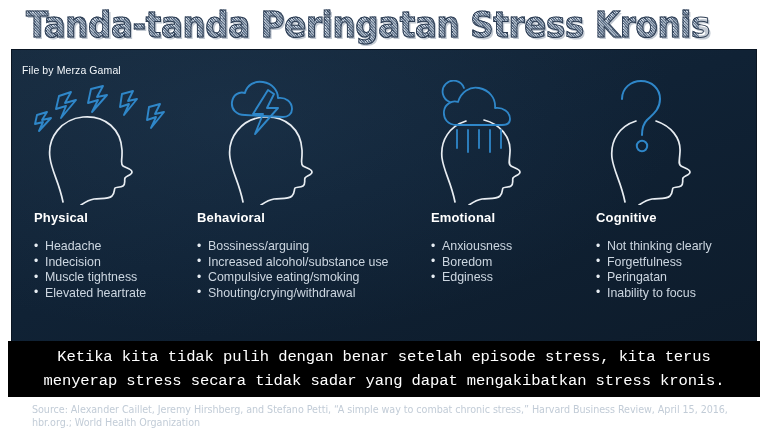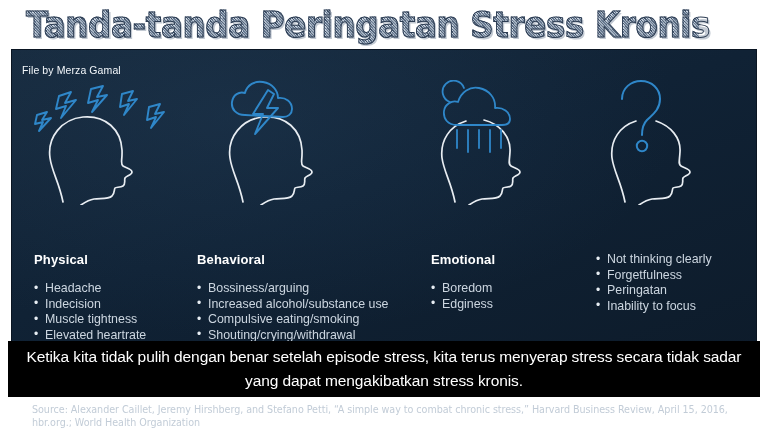--- a/index.html
+++ b/index.html
@@ -89,21 +89,20 @@
     top: 30px;
     width: 170px;
     height: 125px;
   }
   .icon-cell svg { display: block; }
 
   
   .col {
     position: absolute;
     top: 160px;
-    margin-top: 42px;
   }
   .col-title {
     font-size: 13px;
     font-weight: bold;
     color: #ffffff;
     letter-spacing: 0.15px;
     margin: 0 0 14px 0;
   }
   .bullets {
     list-style: none;
@@ -138,21 +137,21 @@
     display: flex;
     align-items: center;
     justify-content: center;
   }
   #caption-text {
     width: 716px;
     text-align: center;
     color: #ffffff;
     font-size: 15.5px;
     line-height: 24px;
-    font-family: Liberation Sans, sans-serif;
+    font-family: Liberation Mono, monospace;
     letter-spacing: -0.1px;
   }
 
   
   #source {
     position: absolute;
     left: 20px;
     top: 353px;
     width: 710px;
     font-size: 9.6px;
@@ -260,26 +259,28 @@
         <li>Bossiness/arguing</li>
         <li>Increased alcohol/substance use</li>
         <li>Compulsive eating/smoking</li>
         <li>Shouting/crying/withdrawal</li>
       </ul>
     </div>
 
     <div class="col" style="left:419px;">
       <div class="col-title">Emotional</div>
       <ul class="bullets">
+        <li>Anxiousness</li>
         <li>Boredom</li>
         <li>Edginess</li>
       </ul>
     </div>
 
     <div class="col" style="left:584px;">
+      <div class="col-title">Cognitive</div>
       <ul class="bullets">
         <li>Not thinking clearly</li>
         <li>Forgetfulness</li>
         <li>Peringatan</li>
         <li>Inability to focus</li>
       </ul>
     </div>
 
     <div id="caption-band">
       <div id="caption-text">Ketika kita tidak pulih dengan benar setelah episode stress, kita terus menyerap stress secara tidak sadar yang dapat mengakibatkan stress kronis.</div>

